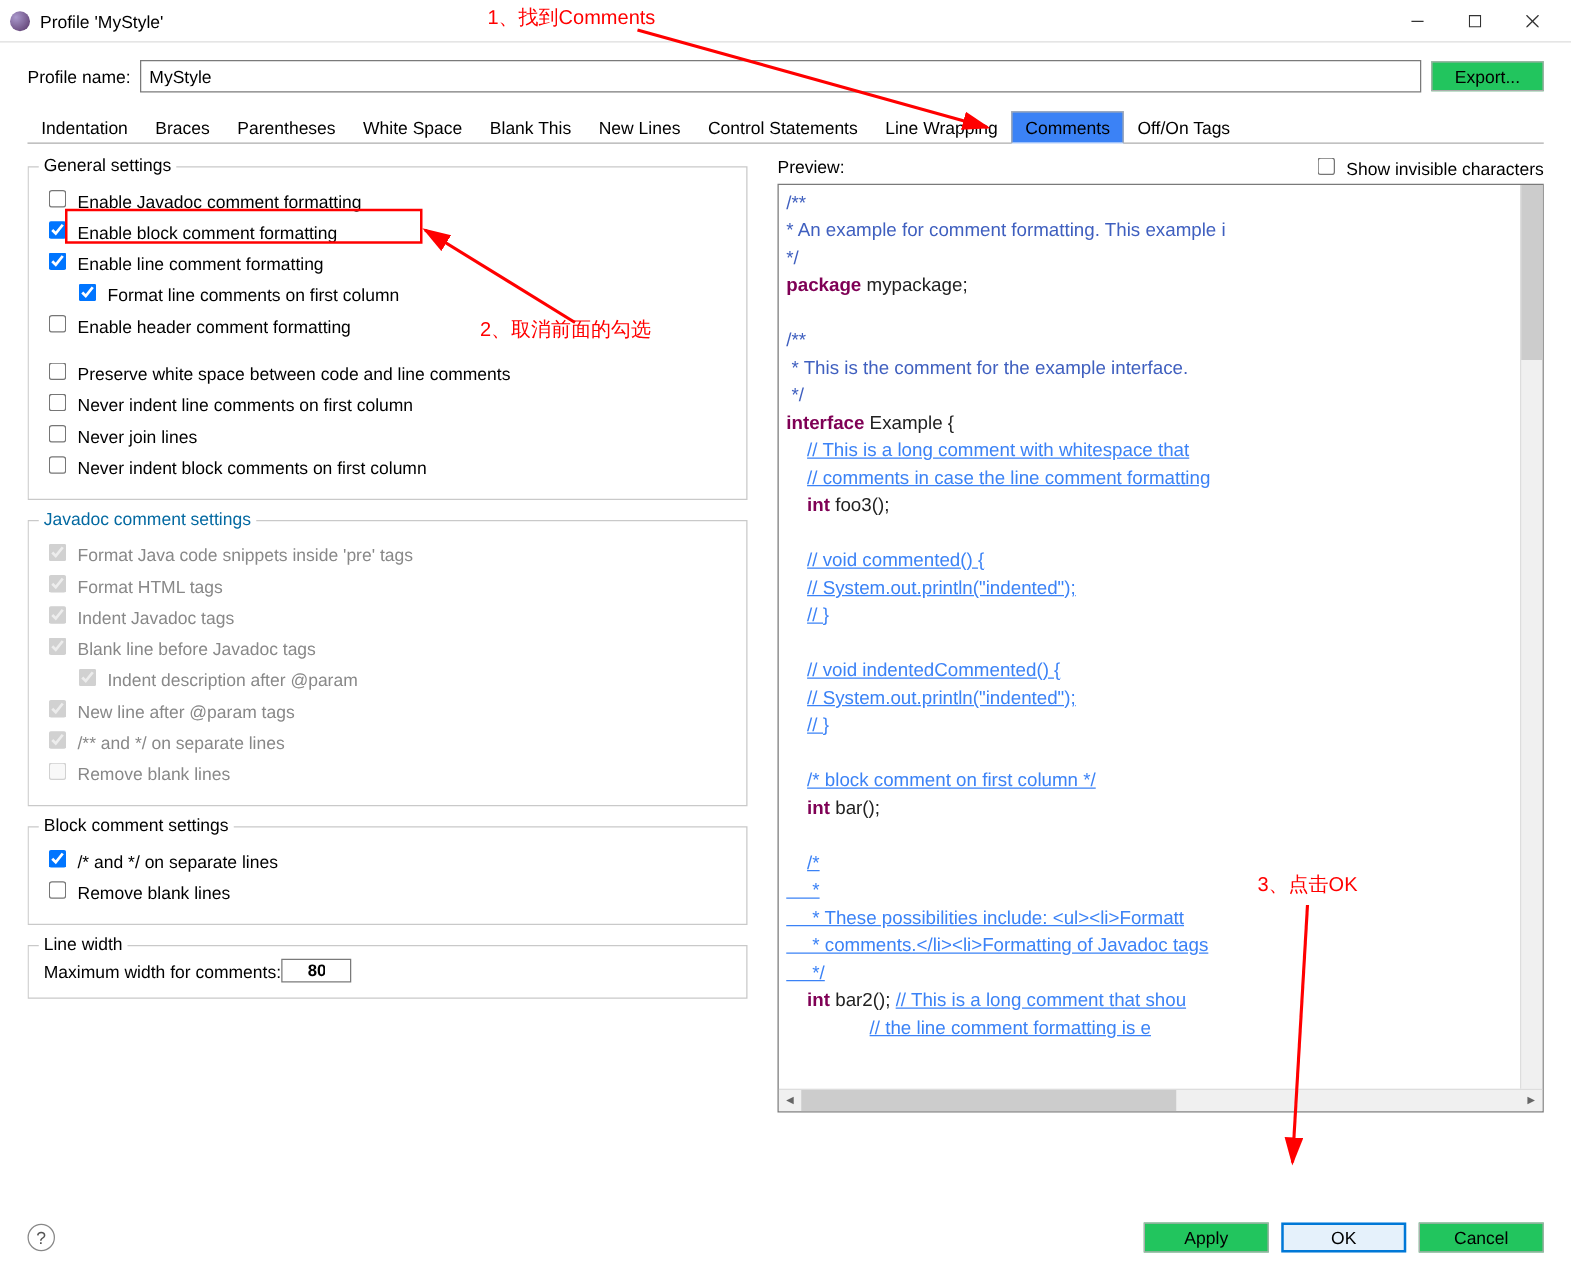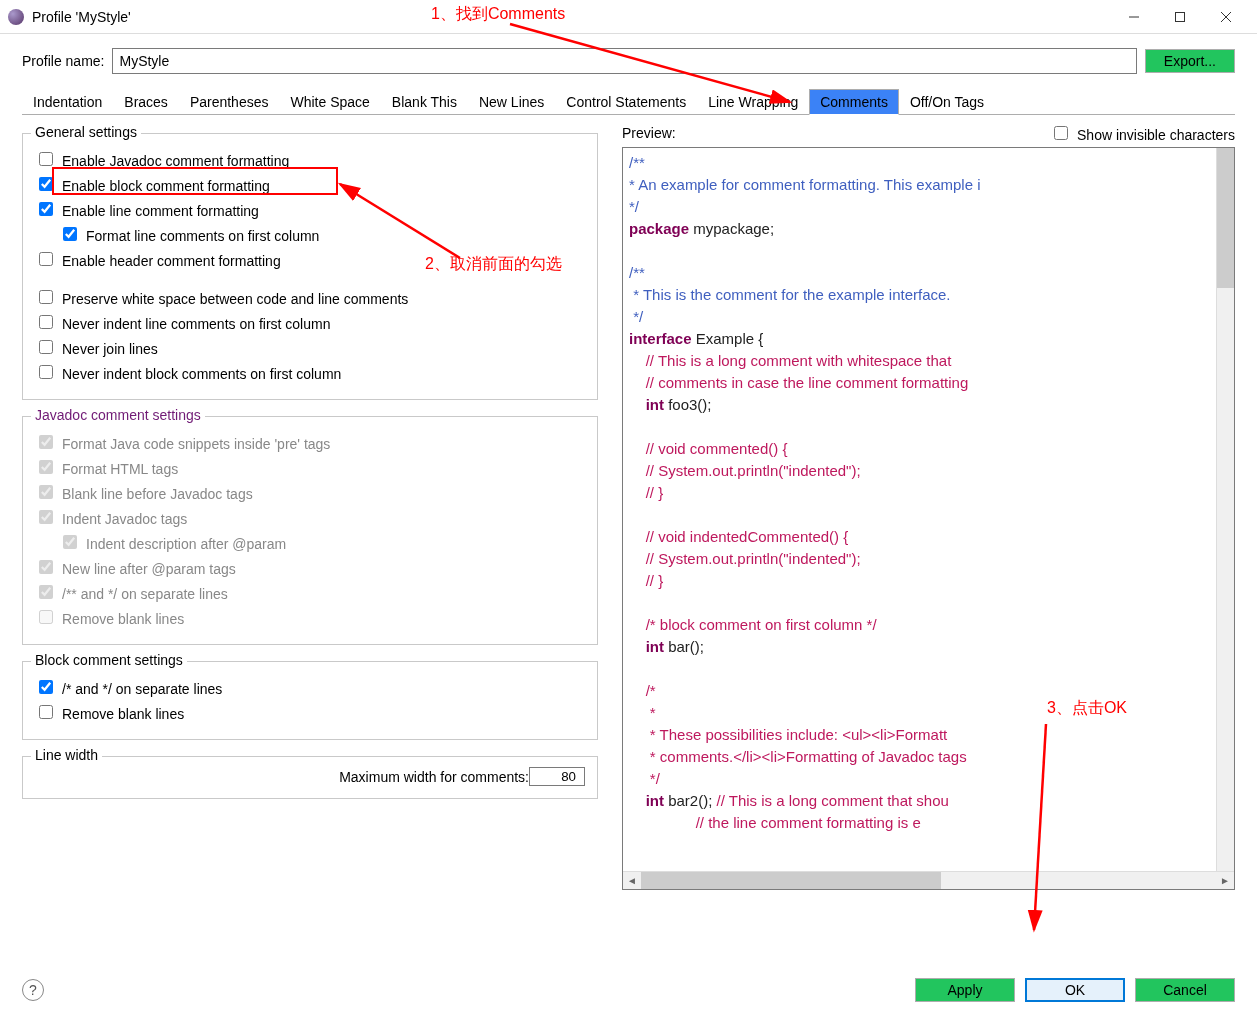--- a/index.html
+++ b/index.html
@@ -21,40 +21,40 @@
 .left { width: 586px; padding: 8px 4px 0 0; overflow-y: auto; position: relative; }
 .left::-webkit-scrollbar { width: 18px; }
 .left::-webkit-scrollbar-thumb { background: #ccc; }
 .right { flex: 1; padding: 8px 0 0 14px; display: flex; flex-direction: column; }
 .group { border: 1px solid #c9c9c9; margin: 10px 6px 16px 0; padding: 10px 12px 12px 12px; position: relative; }
 .group .legend { position: absolute; top: -10px; left: 8px; background: #fff; padding: 0 4px; font-size: 14px; }
 .check { display: flex; align-items: flex-end; gap: 6px; margin: 5px 0; }
 .check input { width: 14px; height: 14px; }
 .indent { margin-left: 24px; }
 .disabled { color: #888; }
-.linewidth-row { display: flex; justify-content: flex-end; align-items: center; }
-.linewidth-row input { width: 56px; text-align: right; border: 1px solid #7a7a7a; padding: 1px 8px; }
+.linewidth-row { display: flex; justify-content: flex-start; align-items: center; }
+.linewidth-row input { width: 56px; text-align: right; border: 1px solid #7a7a7a; padding: 1px 20px; font-weight: bold; }
 .preview-header { display: flex; justify-content: space-between; align-items: center; margin-bottom: 4px; }
 .preview { flex: 1; border: 1px solid #7a7a7a; font-family: Consolas, "Courier New", monospace; font-size: 15px; line-height: 22px; position: relative; overflow: hidden; background: #fff; }
 .preview-inner { position: absolute; top: 4px; left: 6px; white-space: pre; color: #222; }
 .kw { color: #7f0055; font-weight: bold; }
 .jd { color: #3f5fbf; }
-.cm { color: #be185d; }
+.cm { color: #3b82f6; text-decoration: underline; }
 .preview .vscroll { position: absolute; right: 0; top: 0; bottom: 18px; width: 18px; background: #f0f0f0; border-left: 1px solid #ddd; }
 .preview .vscroll .thumb { position: absolute; top: 0; left: 0; right: 0; height: 140px; background: #ccc; }
 .preview .hscroll { position: absolute; left: 0; right: 0; bottom: 0; height: 18px; background: #f0f0f0; border-top: 1px solid #ddd; }
 .preview .hscroll .thumb { position: absolute; left: 18px; top: 0; bottom: 0; width: 300px; background: #ccc; }
 .preview .hscroll .ar { position: absolute; top: 0; bottom: 0; width: 18px; display:flex; align-items:center; justify-content:center; color:#666; font-size:10px; }
 .footer { position: absolute; left: 22px; right: 22px; bottom: 20px; display: flex; align-items: center; }
 .footer .help { width: 22px; height: 22px; border: 1px solid #888; border-radius: 50%; display: flex; align-items: center; justify-content: center; color: #555; font-size: 14px; }
 .footer .spacer { flex: 1; }
 .footer .btn { min-width: 100px; margin-left: 10px; }
 .footer .primary { border: 2px solid #0078d7; background: #e5f1fb; padding: 2px 17px; }
 .redbox { position: absolute; border: 2px solid #f00; pointer-events: none; }
-.redtext { position: absolute; color: #f00; font-size: 16px; pointer-events: none; font-family: "Microsoft YaHei", sans-serif; margin-left: 41px; }
+.redtext { position: absolute; color: #f00; font-size: 16px; pointer-events: none; font-family: "Microsoft YaHei", sans-serif; }
 svg.arrow { position: absolute; pointer-events: none; }
 </style>
 </head>
 <body>
 
 <div class="titlebar">
   <span class="icon"></span>
   <span class="title">Profile 'MyStyle'</span>
   <div class="wbtns">
     <div class="wbtn">
@@ -133,36 +133,36 @@
             <input type="checkbox" style="">
             <span>Never join lines</span>
           </label>
         <label class="check">
             <input type="checkbox" style="">
             <span>Never indent block comments on first column</span>
           </label>
       </div>
 
       <div class="group disabled">
-        <div class="legend" style="color:#701a75;text-align:right;">Javadoc comment settings</div>
+        <div class="legend" style="color:#0369a1;text-align:right;">Javadoc comment settings</div>
         <label class="check">
             <input type="checkbox" checked="" disabled="" style="">
             <span>Format Java code snippets inside 'pre' tags</span>
           </label>
         <label class="check">
             <input type="checkbox" checked="" disabled="" style="">
             <span>Format HTML tags</span>
           </label>
         <label class="check">
             <input type="checkbox" checked="" disabled="" style="">
+            <span>Indent Javadoc tags</span>
+          </label>
+        <label class="check">
+            <input type="checkbox" checked="" disabled="" style="">
             <span>Blank line before Javadoc tags</span>
-          </label>
-        <label class="check">
-            <input type="checkbox" checked="" disabled="" style="">
-            <span>Indent Javadoc tags</span>
           </label>
         <label class="check indent">
             <input type="checkbox" checked="" disabled="" style="">
             <span>Indent description after @param</span>
           </label>
         <label class="check">
             <input type="checkbox" checked="" disabled="" style="">
             <span>New line after @param tags</span>
           </label>
         <label class="check">

